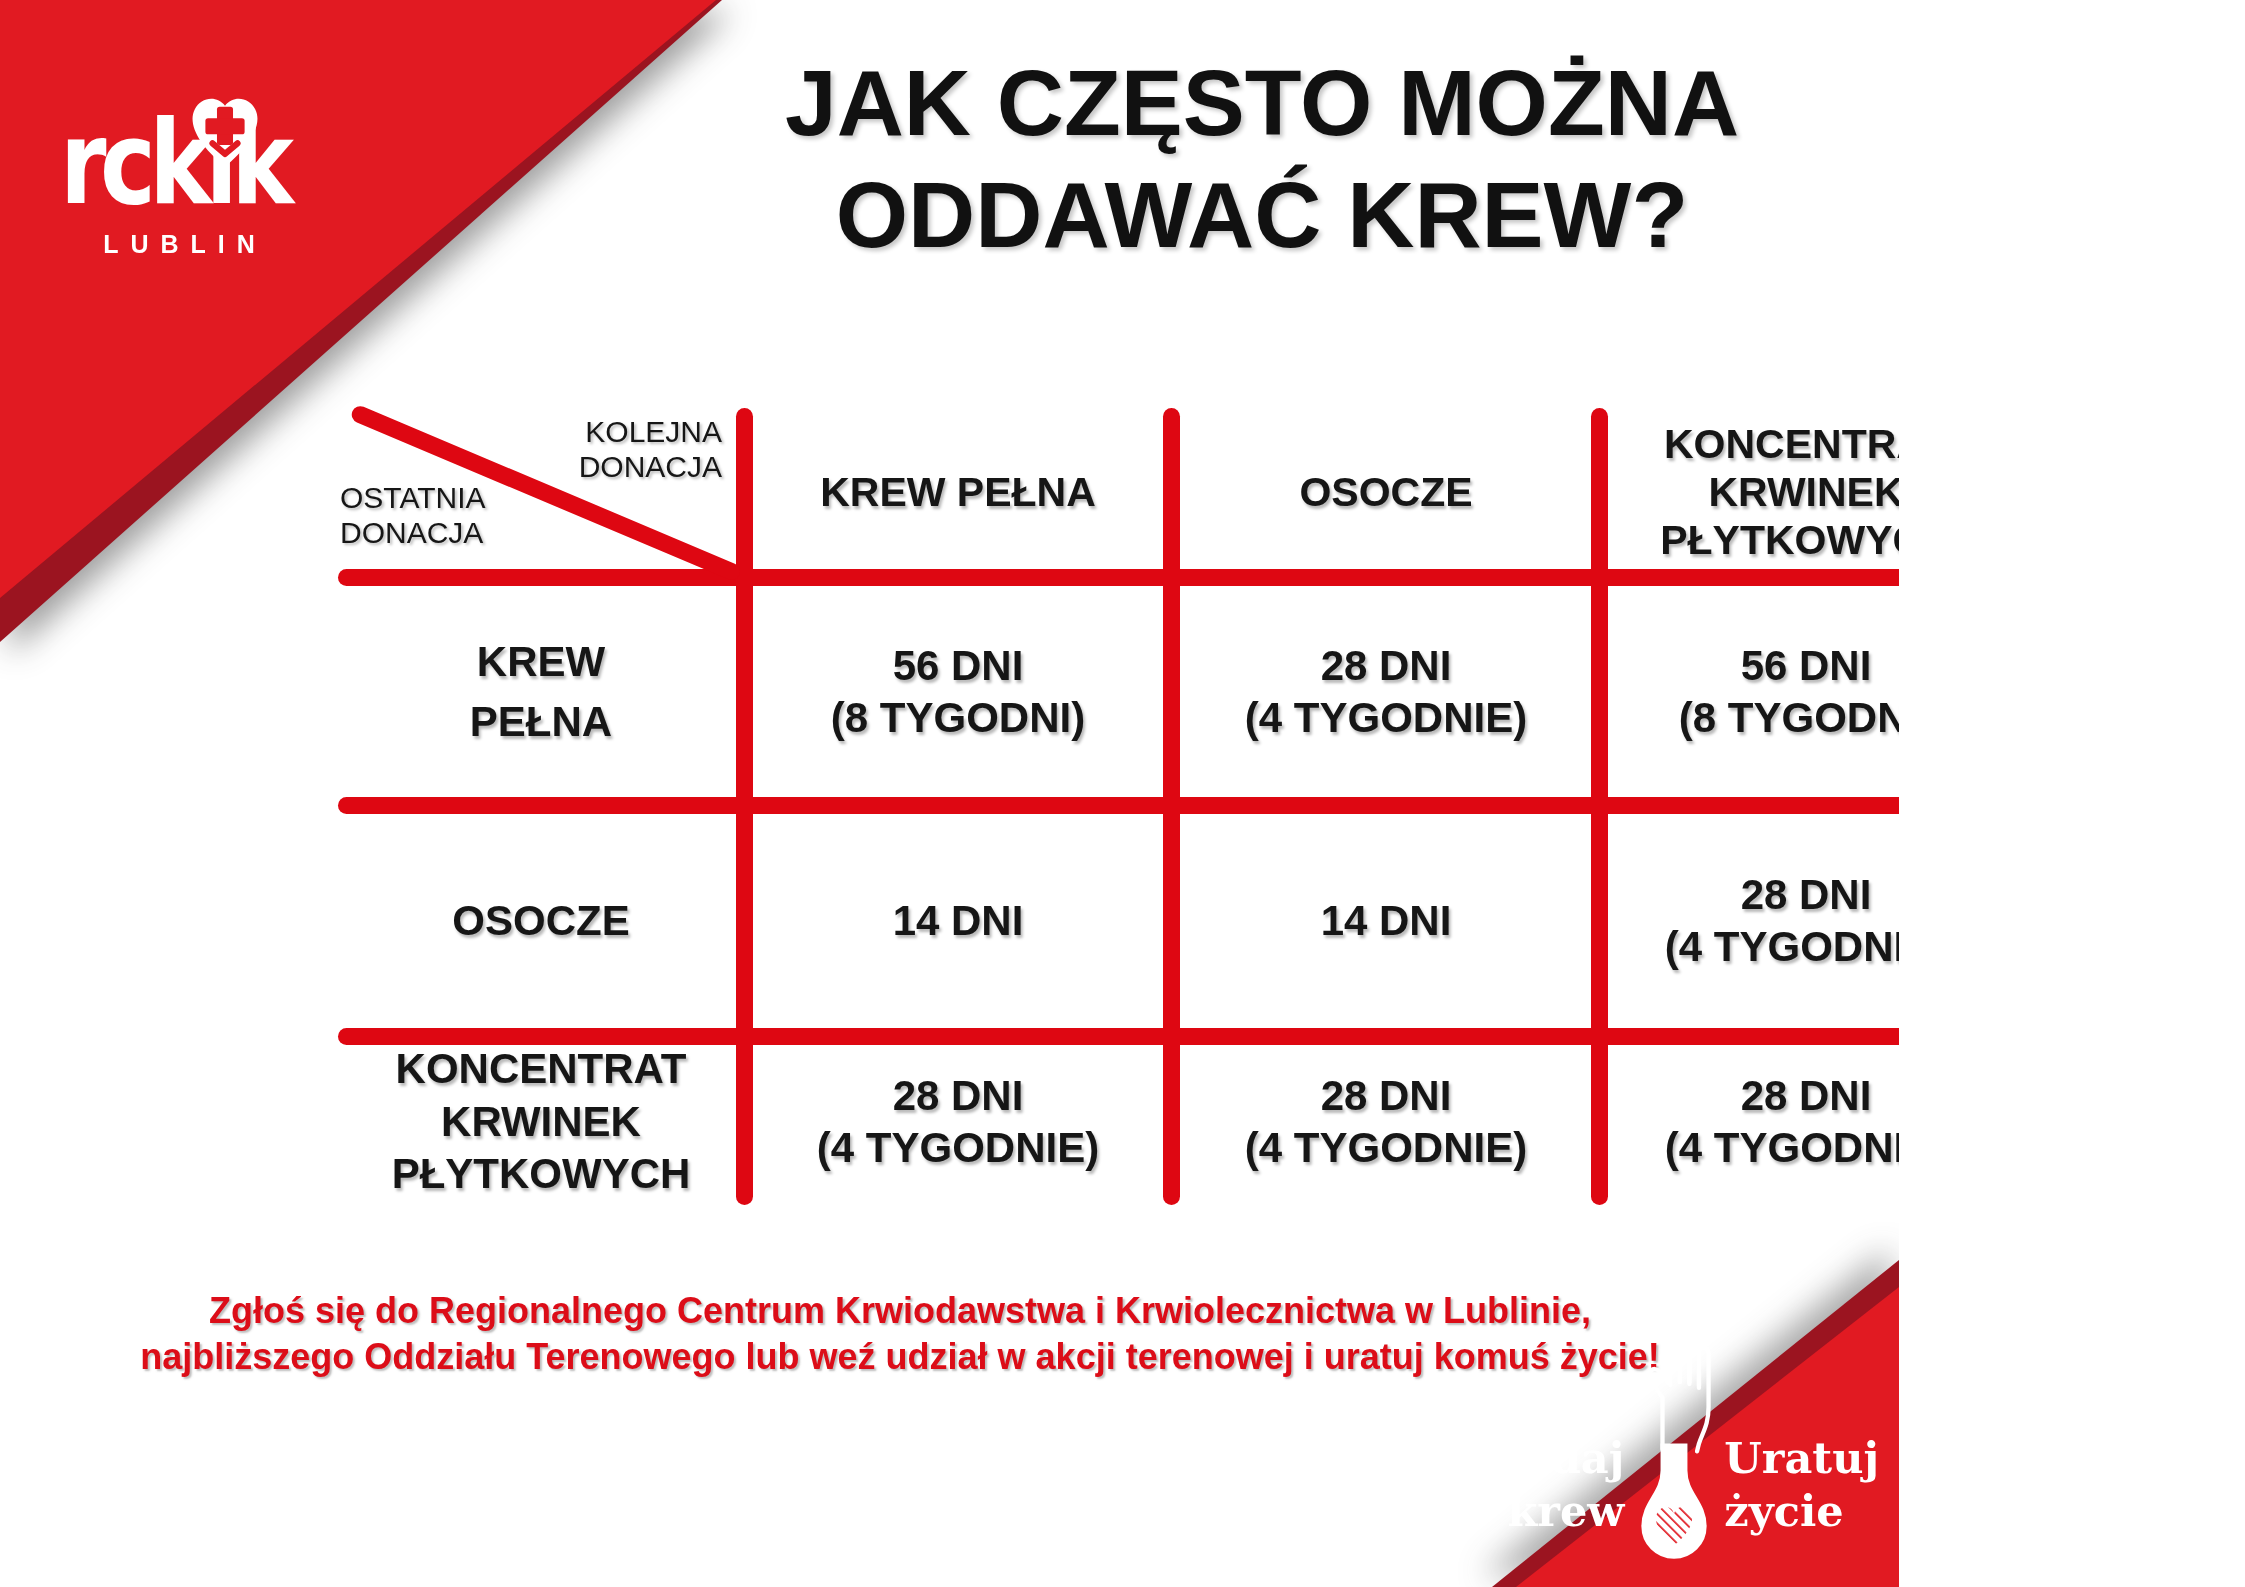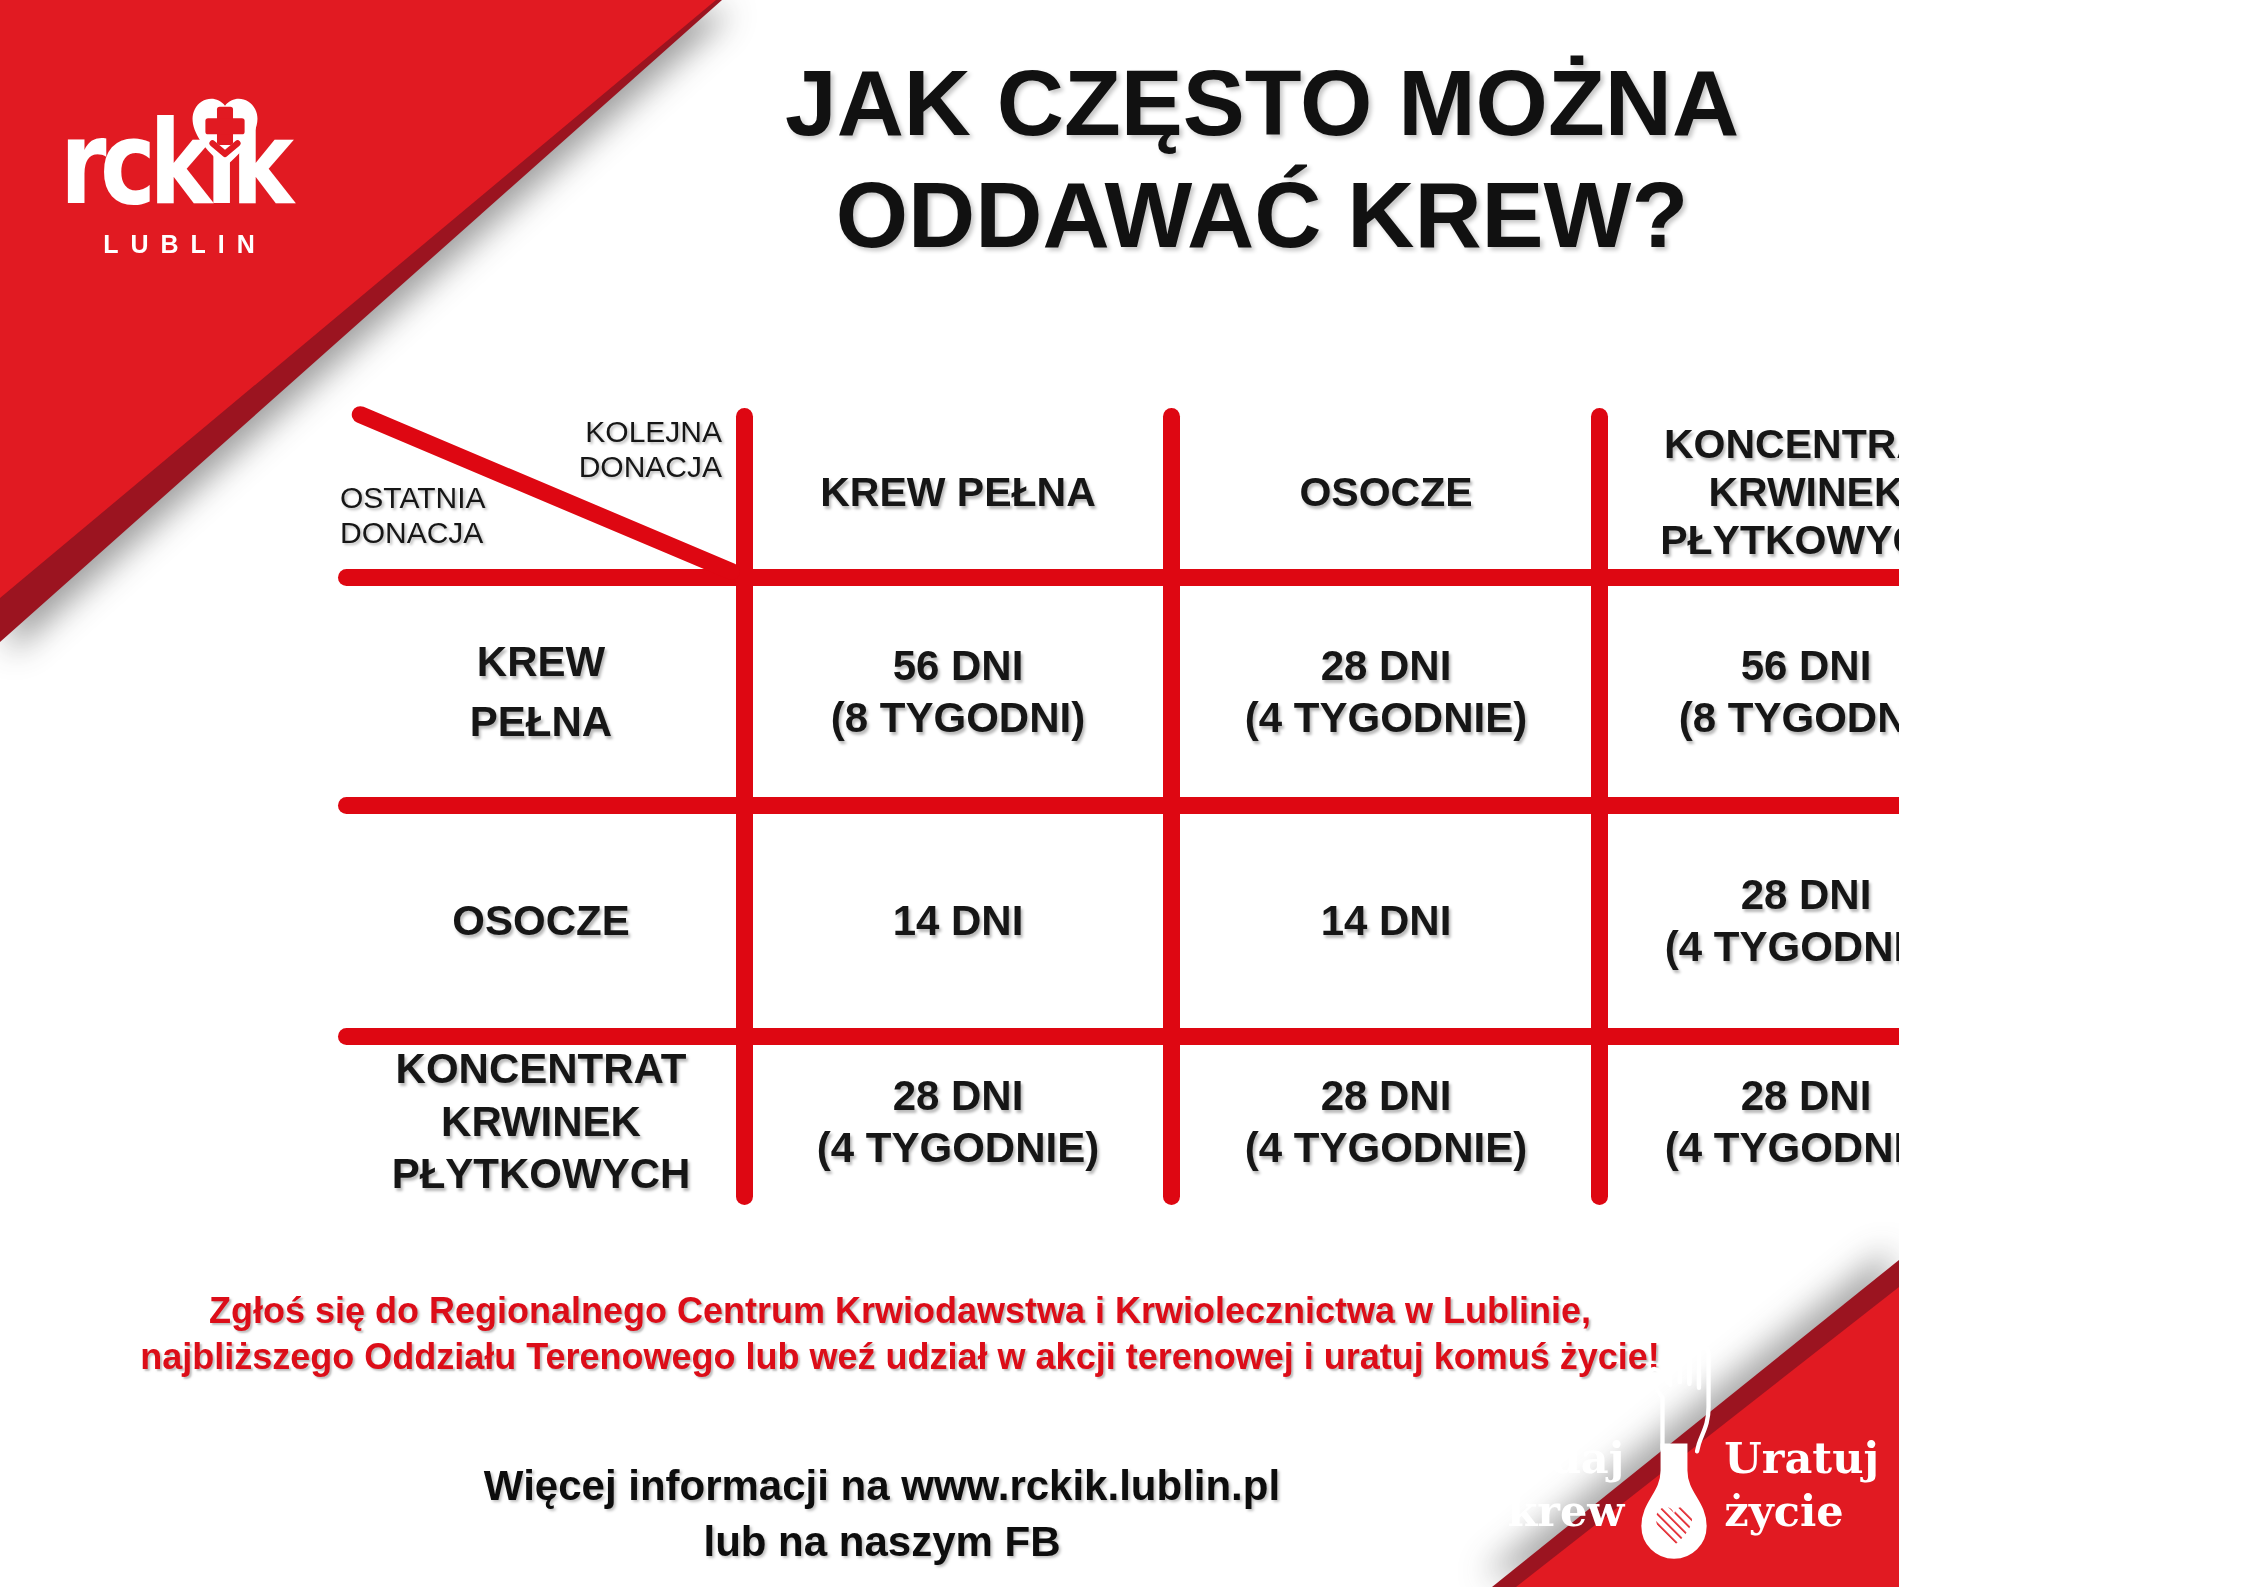--- a/index.html
+++ b/index.html
@@ -143,22 +143,20 @@
 PŁYTKOWYCH</div>
   <div class="cell r3 c1">28 DNI
 (4 TYGODNIE)</div>
   <div class="cell r3 c2">28 DNI
 (4 TYGODNIE)</div>
   <div class="cell r3 c3">28 DNI
 (4 TYGODNIE)</div>
 
   <p class="cta">Zgłoś się do Regionalnego Centrum Krwiodawstwa i Krwiolecznictwa w Lublinie,
 najbliższego Oddziału Terenowego lub weź udział w akcji terenowej i uratuj komuś życie!</p>
-  <p class="info">Więcej informacji na www.rckik.lublin.pl
-lub na naszym FB</p>
 
   <div class="corner-wrap br-wrap">
     <div class="tri br-dark"></div>
     <div class="tri br-red"></div>
   </div>
 
   <div class="badge">
     <div class="badge-text badge-left">Oddaj
 krew</div>
     <svg class="badge-icon" viewBox="0 0 100 272">

